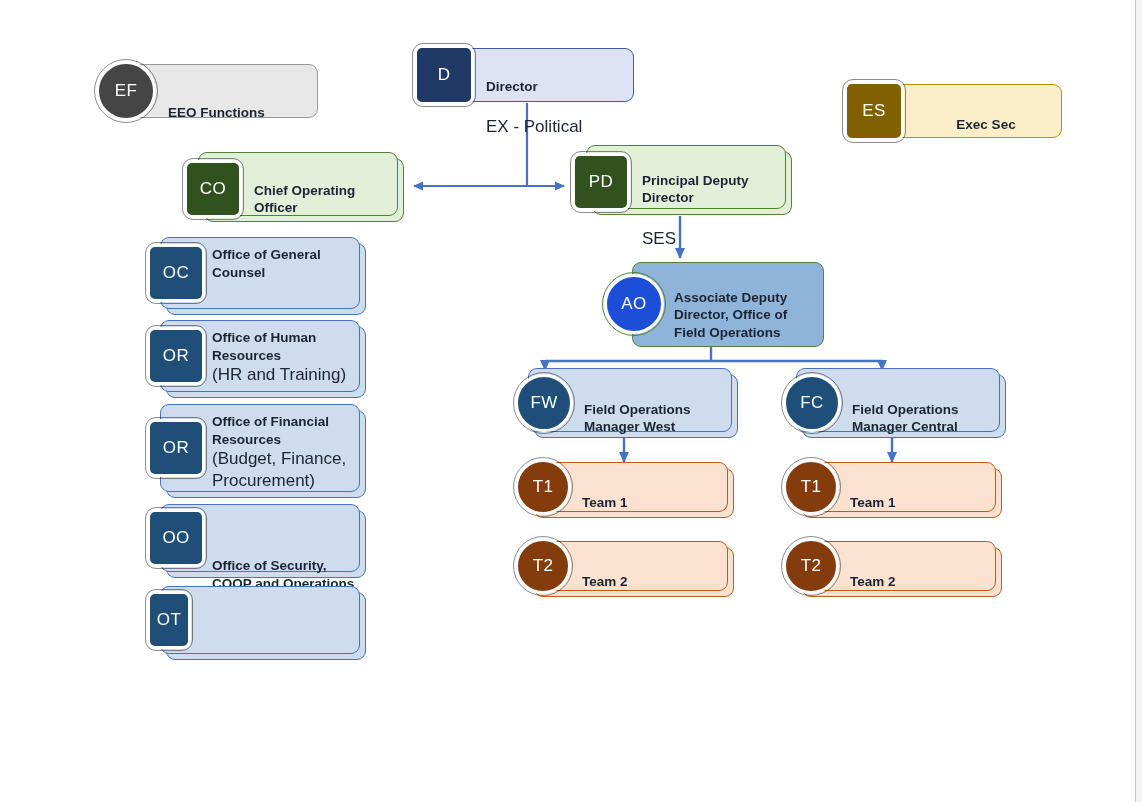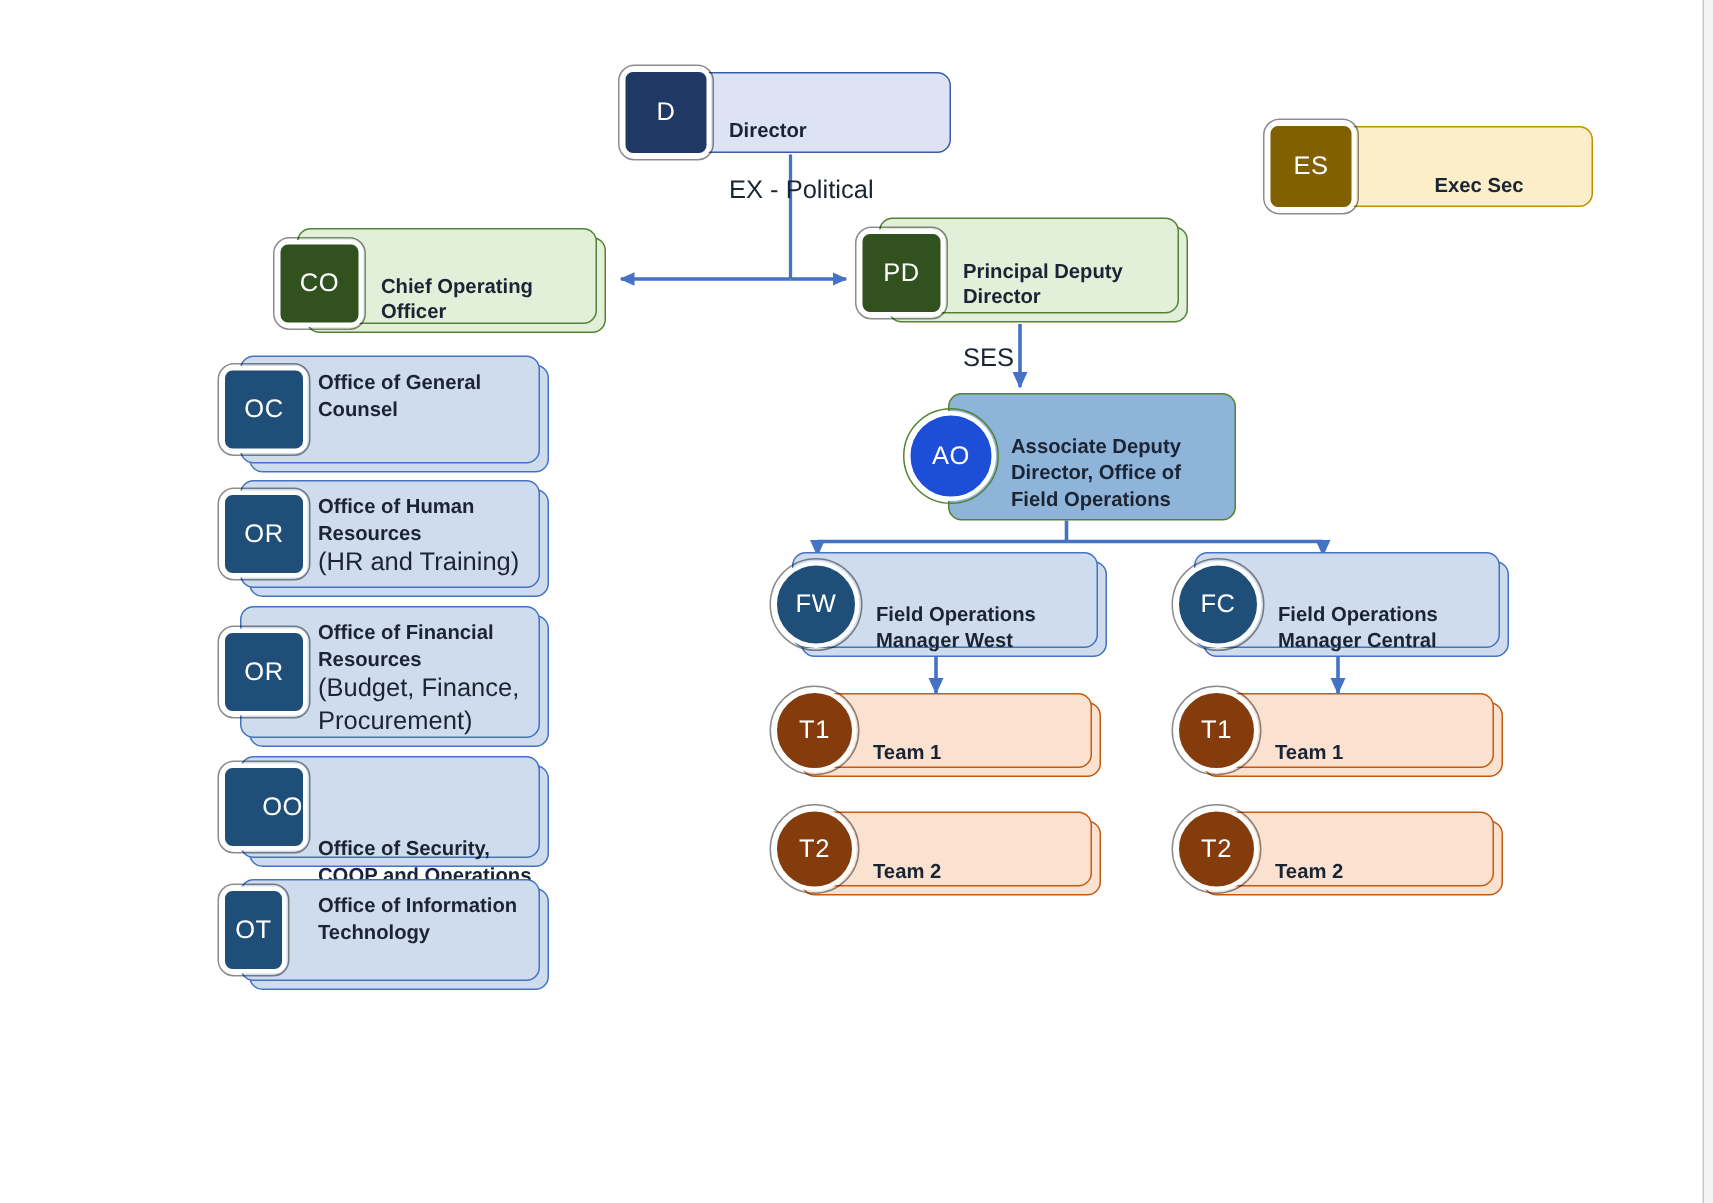--- a/index.html
+++ b/index.html
@@ -141,20 +141,30 @@
     <line x1="711" y1="347" x2="711" y2="361" stroke="#4472c4" stroke-width="2.4"></line>
     <line x1="545" y1="361" x2="882" y2="361" stroke="#4472c4" stroke-width="2.4"></line>
     <line x1="545" y1="361" x2="545" y2="370" stroke="#4472c4" stroke-width="2.4" marker-end="url(#arrD)"></line>
     <line x1="882" y1="361" x2="882" y2="370" stroke="#4472c4" stroke-width="2.4" marker-end="url(#arrD)"></line>
 
     <line x1="624" y1="433" x2="624" y2="462" stroke="#4472c4" stroke-width="2.4" marker-end="url(#arrD)"></line>
 
     <line x1="892" y1="433" x2="892" y2="462" stroke="#4472c4" stroke-width="2.4" marker-end="url(#arrD)"></line>
   </svg>
 
+  <div class="node" style="left:110px;top:64px;width:208px;height:54px;">
+    <div class="body" style="background:#e8e8e8;border:1.5px solid #9a9a9a;"></div>
+    <div class="badge circle" style="left:-14px;top:-3px;width:60px;height:60px;background:#454545;">
+      <div class="ring"></div>
+      <span>EF</span>
+    </div>
+    <div class="label" style="left:58px;top:17px;width:140px;">
+      <span class="title">EEO Functions</span>
+    </div>
+  </div>
 
   <div class="node" style="left:428px;top:48px;width:206px;height:54px;">
     <div class="body" style="background:#dde3f5;border:1.5px solid #3b5ca8;"></div>
     <div class="badge square" style="left:-14px;top:-3px;width:60px;height:60px;background:#1f3864;">
       <div class="ring"></div>
       <span>D</span>
     </div>
     <div class="label" style="left:58px;top:9px;width:145px;">
       <div class="title">Director</div>
       <div class="sub">EX - Political</div>
@@ -315,34 +325,32 @@
           <div class="ring"></div>
           <span>OR</span>
         </div>
         <div class="label" style="left: 52px; top: 9px; width: 150px;"><div class="title">Office of Financial
 Resources</div><div class="sub">(Budget, Finance,
 Procurement)</div></div>
       </div>
       <div class="node" style="left: 160px; top: 504px; width: 200px; height: 68px;">
         <div class="shadow" style="background: rgb(207, 220, 238); border: 1.5px solid rgb(68, 114, 196);"></div>
         <div class="body" style="background: rgb(207, 220, 238); border: 1.5px solid rgb(68, 114, 196);"></div>
-        <div class="badge square" style="left: -13px; top: 5px; width: 58px; height: 58px; background: rgb(31, 78, 121); justify-content: flex-end;">
+        <div class="badge square" style="left: -13px; top: 5px; width: 58px; height: 58px; background: rgb(31, 78, 121);">
           <div class="ring"></div>
           <span>OO</span>
         </div>
         <div class="label" style="left: 52px; top: 9px; width: 150px; margin-top: 44px;"><div class="title">Office of Security,
 COOP and Operations</div></div>
       </div>
       <div class="node" style="left: 160px; top: 586px; width: 200px; height: 68px;">
         <div class="shadow" style="background: rgb(207, 220, 238); border: 1.5px solid rgb(68, 114, 196);"></div>
         <div class="body" style="background: rgb(207, 220, 238); border: 1.5px solid rgb(68, 114, 196);"></div>
         <div class="badge square" style="left: -13px; top: 5px; width: 44px; height: 58px; background: rgb(31, 78, 121);">
           <div class="ring"></div>
           <span>OT</span>
         </div>
-        <div class="label" style="left: 52px; top: 9px; width: 150px;"><div class="title">Office of Information
-Technology</div></div>
       </div>
     </div>
 
   <div class="edge-divider"></div>
   <div class="edge-strip"></div>
 </div>
 
 </body></html>

